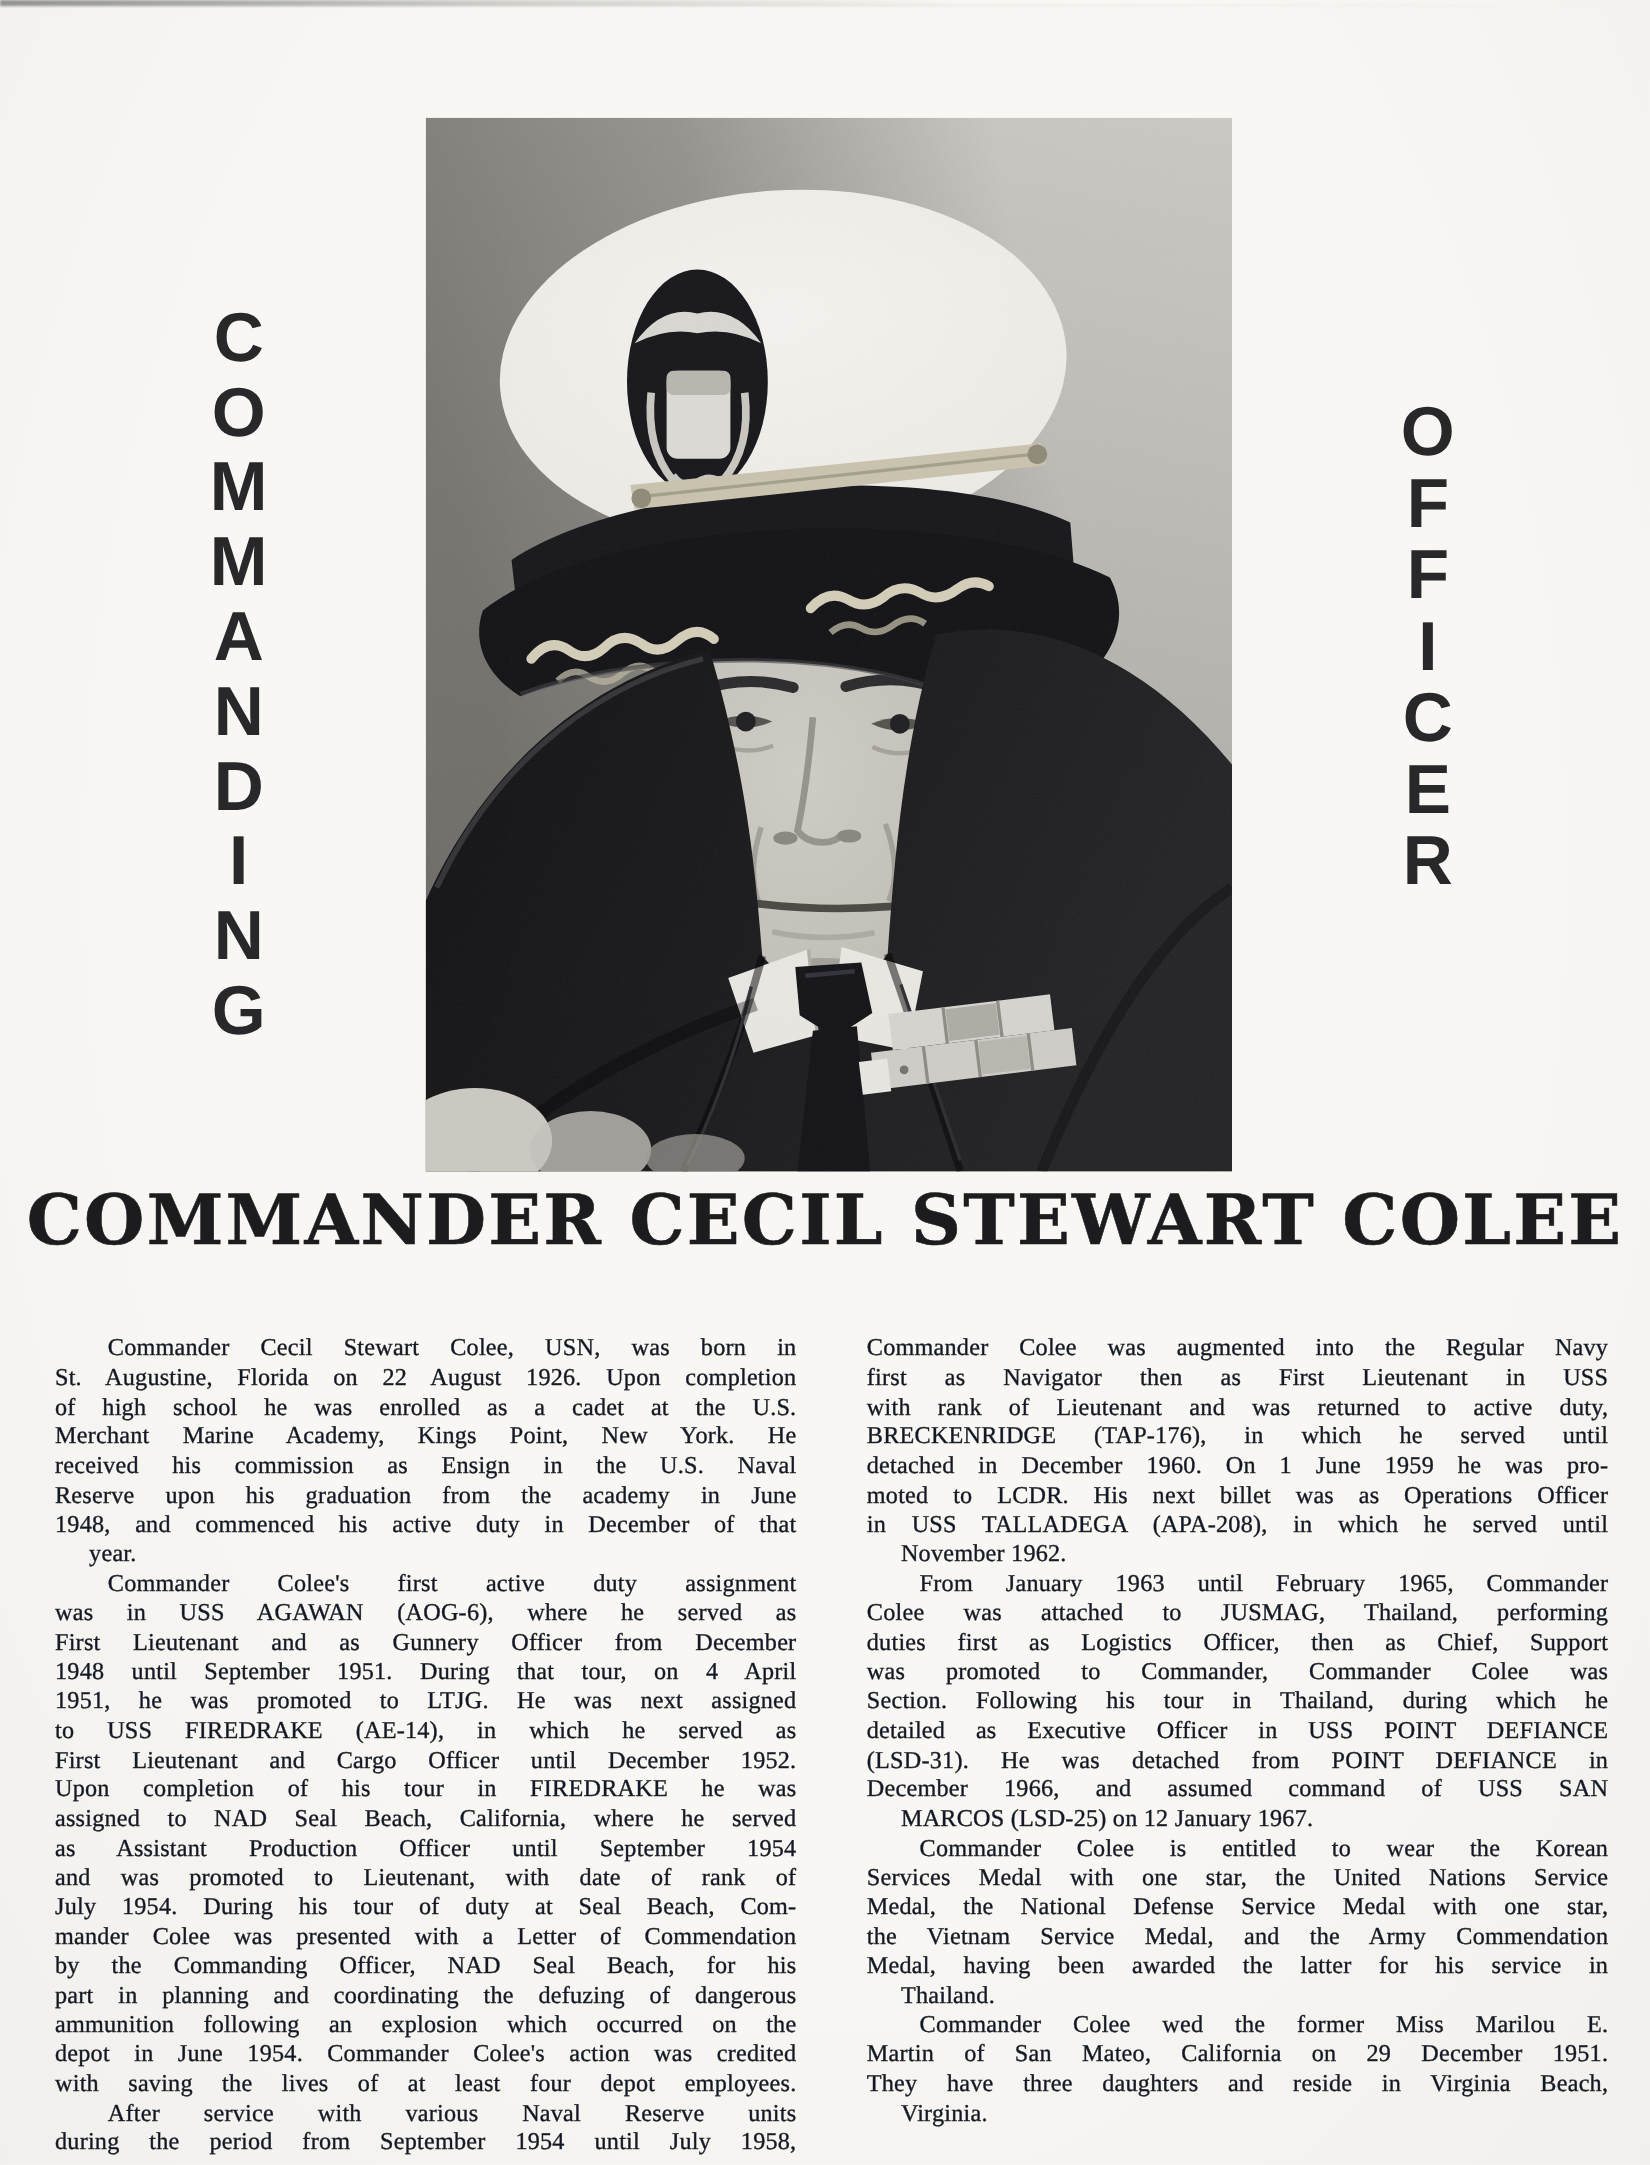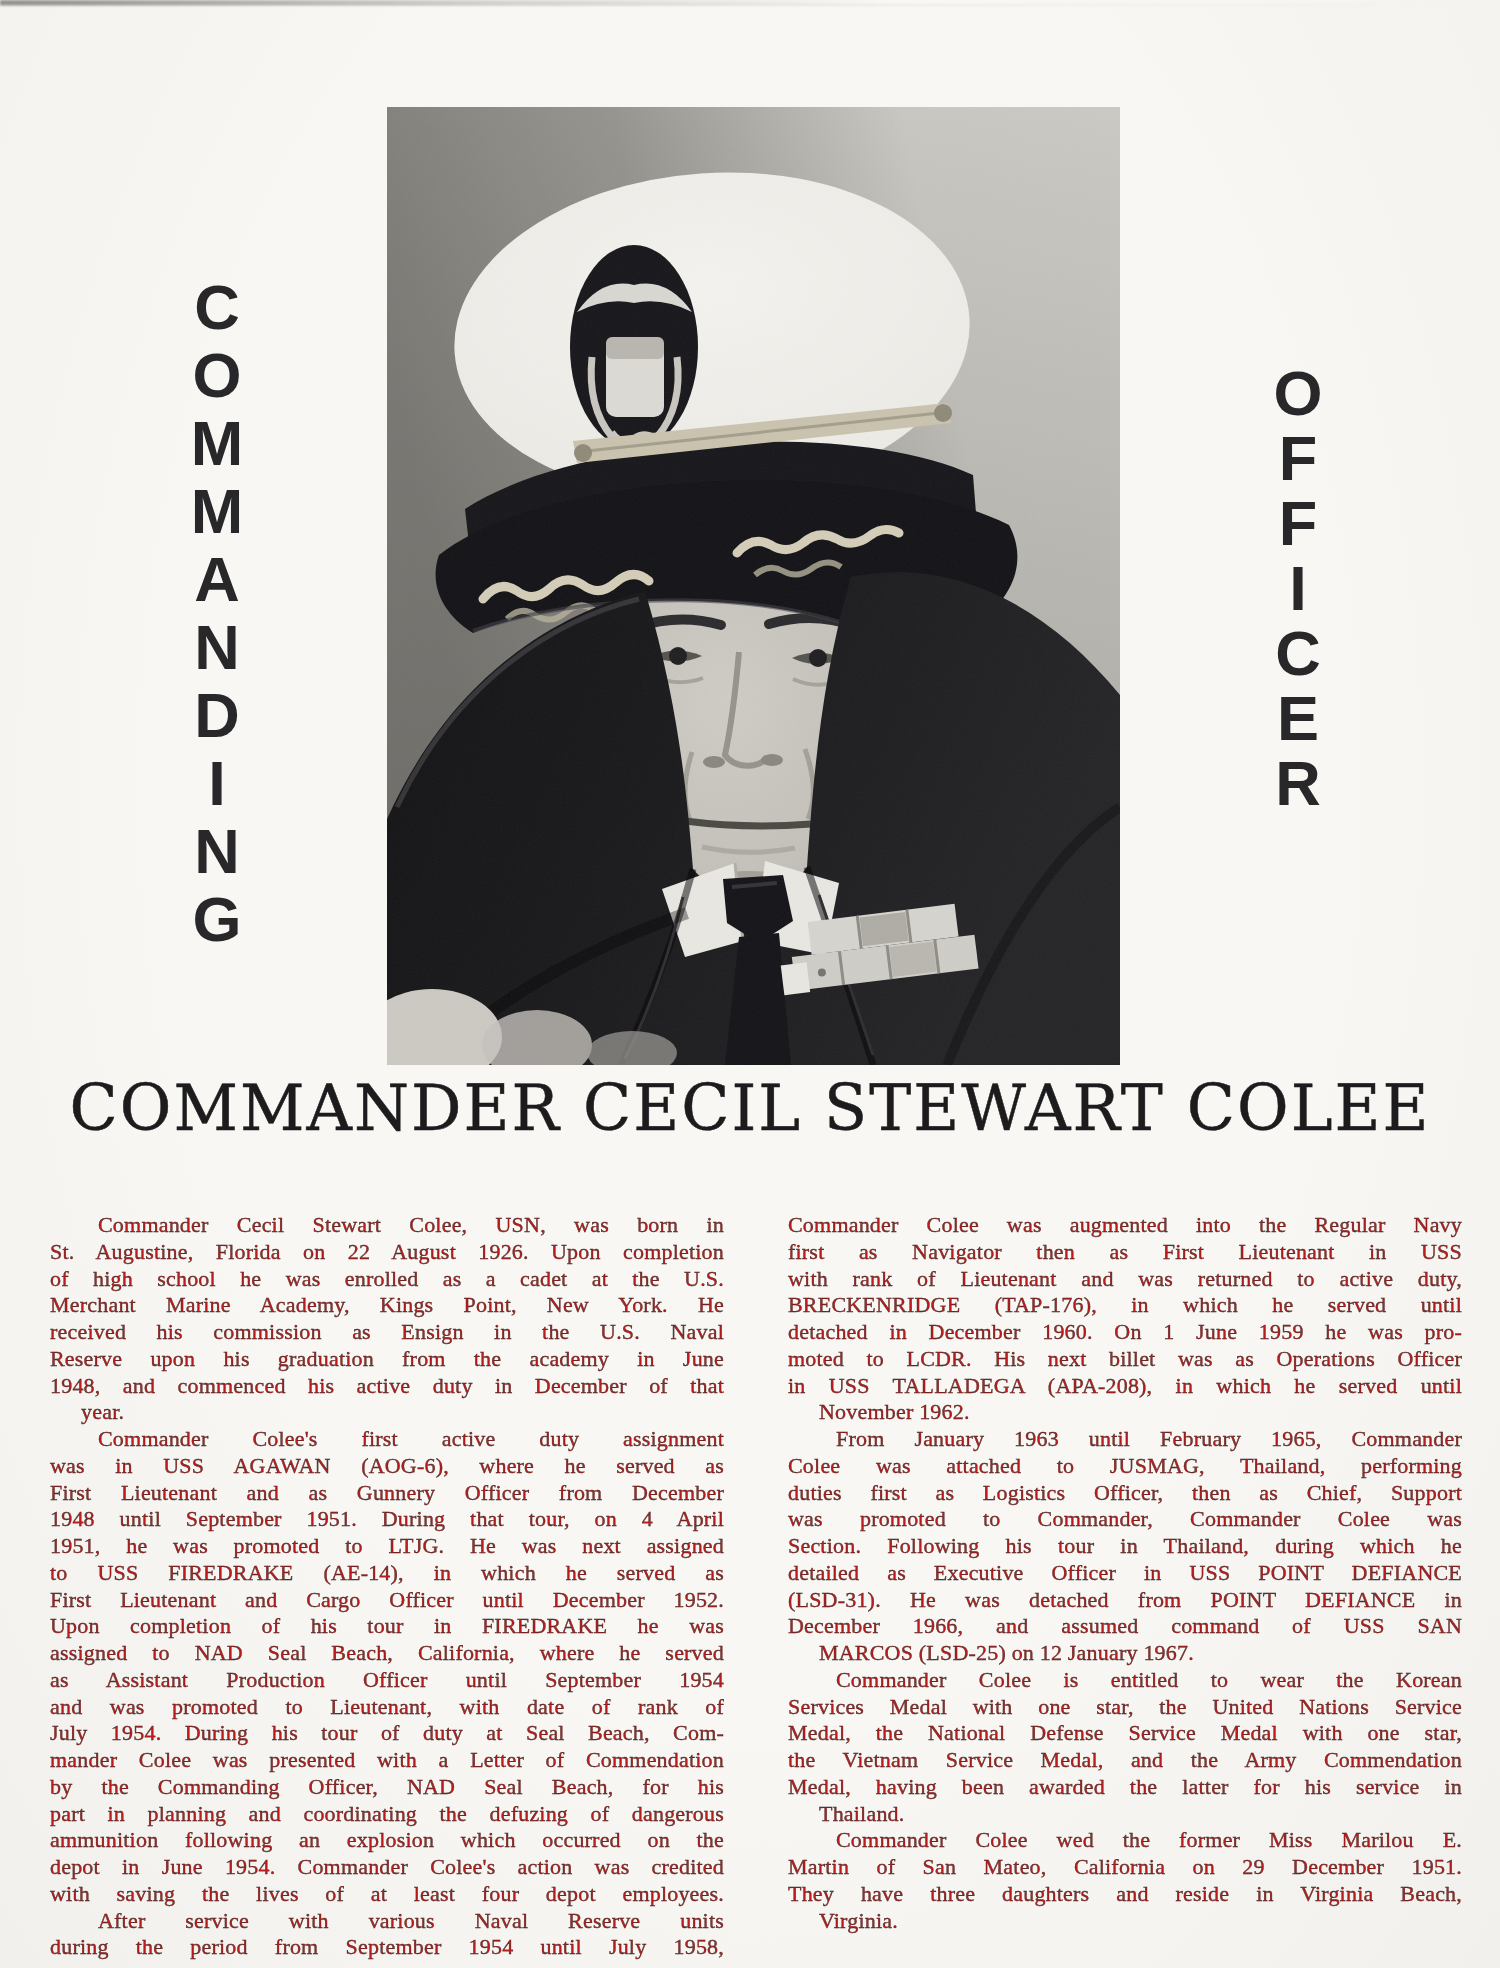--- a/index.html
+++ b/index.html
@@ -21,31 +21,31 @@
   .vertical-word{
     position:absolute;
     writing-mode:vertical-rl;text-orientation:upright;
     font-family:"Liberation Sans", sans-serif;font-weight:700;
     color:#28282a;white-space:nowrap;
   }
   #word-left{left:185px;top:272px;font-size:63px;line-height:63px;letter-spacing:-2px;}
   #word-right{left:1266px;top:358px;font-size:63px;line-height:63px;letter-spacing:-5px;}
   .page-title{
     position:absolute;top:1072px;left:0;width:1500px;text-align:center;
-    font-family:"DejaVu Serif", serif;font-weight:400;font-size:63px;
+    font-family:"DejaVu Serif", serif;font-weight:700;font-size:63px;
     letter-spacing:2px;color:#1c1b1d;white-space:nowrap;
     -webkit-text-stroke:0.5px #1c1b1d;
   }
   .photo-wrap{position:absolute;left:387px;top:107px;width:733px;height:958px;}
   .col{position:absolute;top:1212px;width:674px;}
   #col-left{left:50px;}
   #col-right{left:788px;}
   .line{
     font:400 22px/26.75px "Liberation Serif", serif;
-    color:#b91c1c;-webkit-text-stroke:0.35px #2b2a27;letter-spacing:0.2px;
+    color:#0f172a;-webkit-text-stroke:0.35px #2b2a27;letter-spacing:0.2px;
     text-align:justify;text-align-last:justify;
   }
   .line.first{text-indent:48px;}
   .line.short{text-align-last:left;margin-left:31px;}
 </style>
 </head>
 <body>
 
 <div class="top-smudge"></div>
 <div class="top-smudge2"></div>

